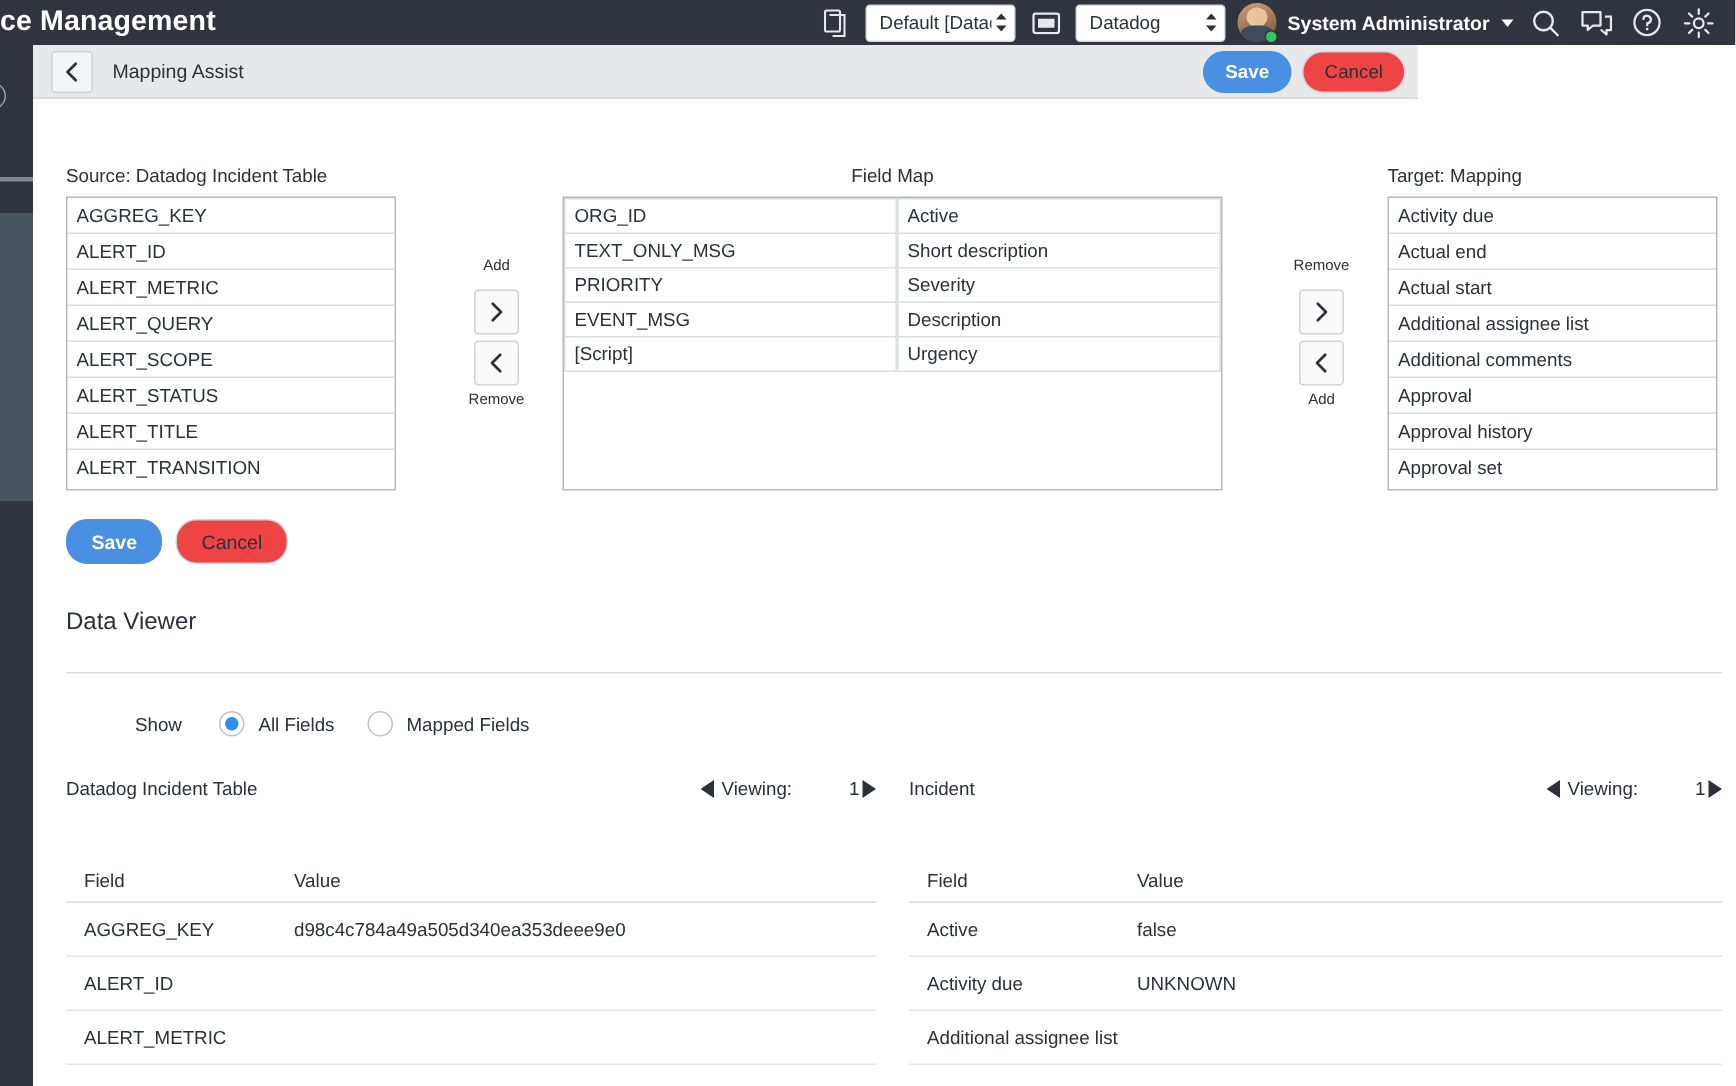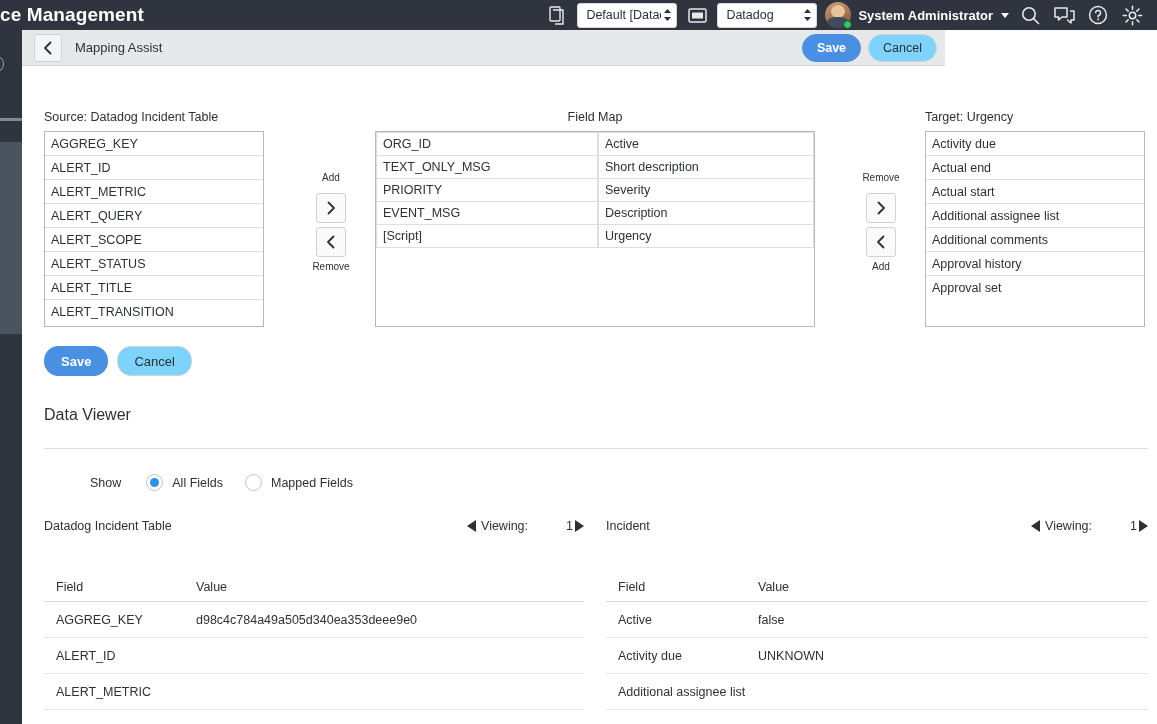--- a/index.html
+++ b/index.html
@@ -94,21 +94,21 @@
     display: flex; align-items: center; justify-content: center; cursor: pointer; flex: none;
   }
   .subheader-title { font-size: 13px; color: #2c3038; margin-left: 13px; }
   .subheader-actions { margin-left: auto; display: flex; gap: 7px; align-items: center; }
   .btn {
     height: 28px; padding: 0 14px; border-radius: 14px; font-size: 12.5px;
     display: flex; align-items: center; justify-content: center; cursor: pointer;
     border: 1px solid transparent; white-space: nowrap;
   }
   .btn-primary { background: #4a90e2; color: #ffffff; border-color: #4a90e2; font-weight: bold; }
-  .btn-default { background: #7dd3fc; color: #2c3038; border-color: #cfd2d6; }
+  .btn-default { background: #ef4444; color: #2c3038; border-color: #cfd2d6; }
 
   
   .content {
     position: absolute; left: 22px; top: 66px; width: 1135px; height: 658px;
     background: #ffffff; overflow: hidden;
   }
 
   .mapper { position: relative; height: 230px; }
 
   .col-label {
@@ -379,27 +379,28 @@
       </div>
       <div class="arrow-btn">
         <svg width="12" height="14" viewBox="0 0 12 14">
           <path d="M8.5 1.5 L3 7 L8.5 12.5" fill="none" stroke="#2c3038" stroke-width="1.8" stroke-linecap="round" stroke-linejoin="round"></path>
         </svg>
       </div>
       <div class="arrow-label">Add</div>
     </div>
 
     <div class="tgt-col">
-      <div class="col-label">Target: Urgency</div>
+      <div class="col-label">Target: Mapping</div>
       <div class="list-box">
         <div class="list-row">Activity due</div>
         <div class="list-row">Actual end</div>
         <div class="list-row">Actual start</div>
         <div class="list-row">Additional assignee list</div>
         <div class="list-row">Additional comments</div>
+        <div class="list-row">Approval</div>
         <div class="list-row">Approval history</div>
         <div class="list-row">Approval set</div>
       </div>
     </div>
 
   </div>
 
   <div class="save-row">
     <div class="btn btn-primary btn-lg">Save</div>
     <div class="btn btn-default btn-lg">Cancel</div>

